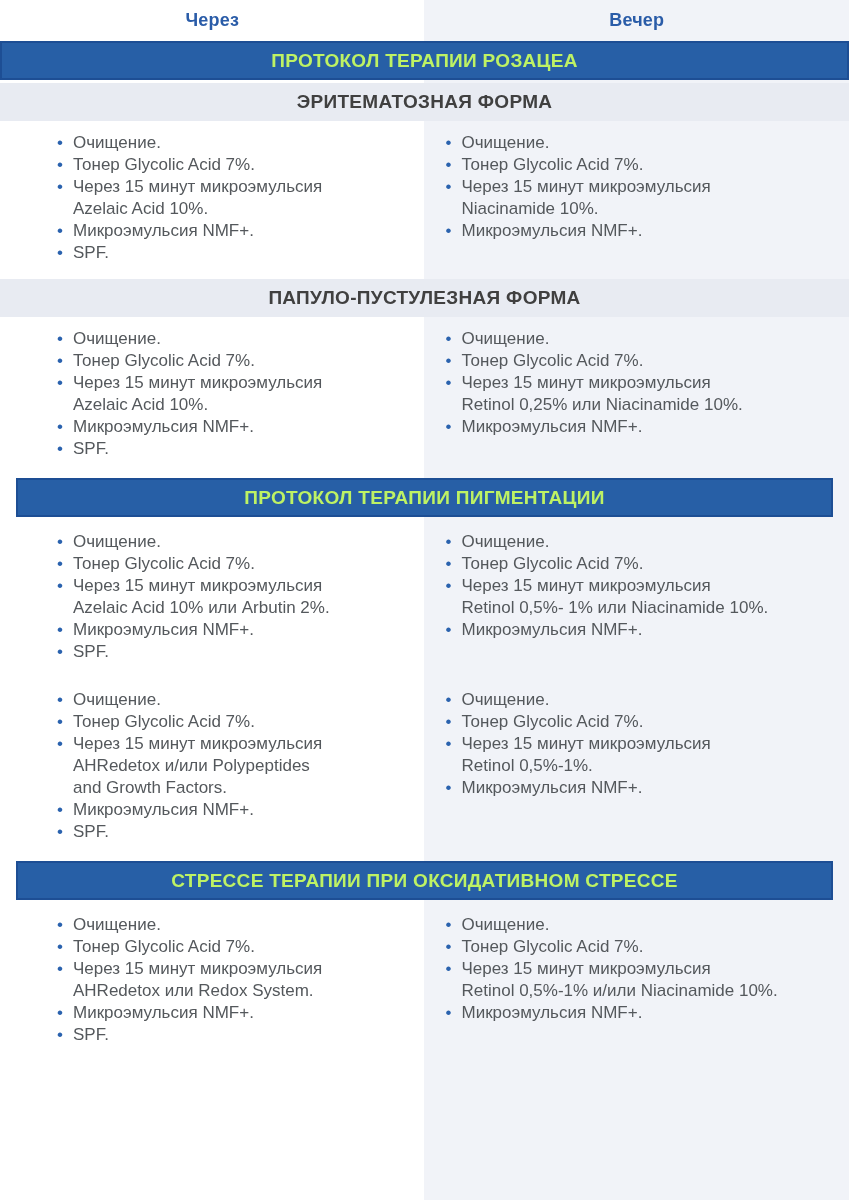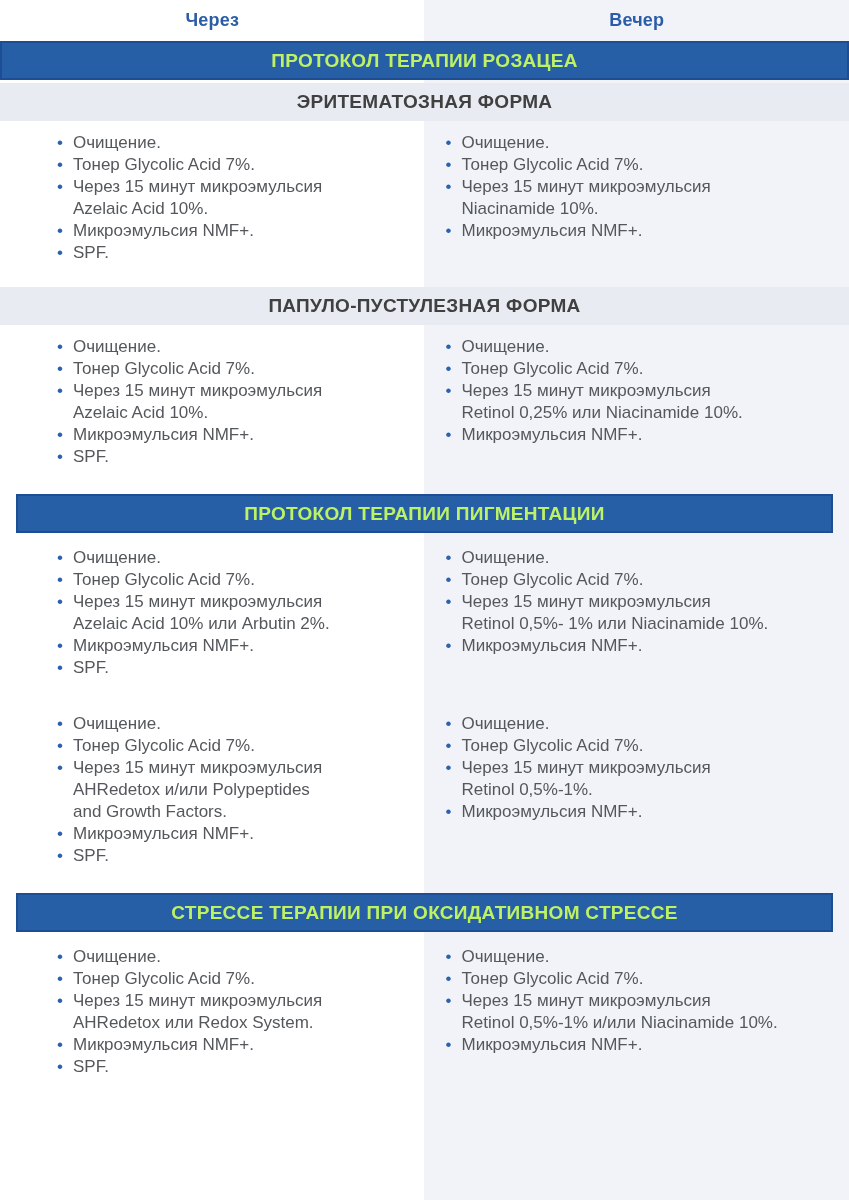--- a/index.html
+++ b/index.html
@@ -32,21 +32,21 @@
 
   .band-gray {
     flex:0 0 auto;
     height:38px;
     background:#e8ebf2;
     display:flex; align-items:center; justify-content:center;
     color:#404040; font-weight:bold; font-size:19px; letter-spacing:.3px;
   }
 
   .lists-row { display:flex; flex:0 0 auto; }
-  .cell { width:50%; padding:11px 24px 23px 56px; }
+  .cell { width:50%; padding:11px 24px 15px 56px; }
   .cell.evening { padding-left:20px; }
 
   .cell ul { list-style:none; }
   .cell li {
     position:relative; padding-left:17px;
     font-size:17px; line-height:22px; color:#54585c;
     white-space:pre-line;
   }
   .cell li::before {
     content:"\2022";

